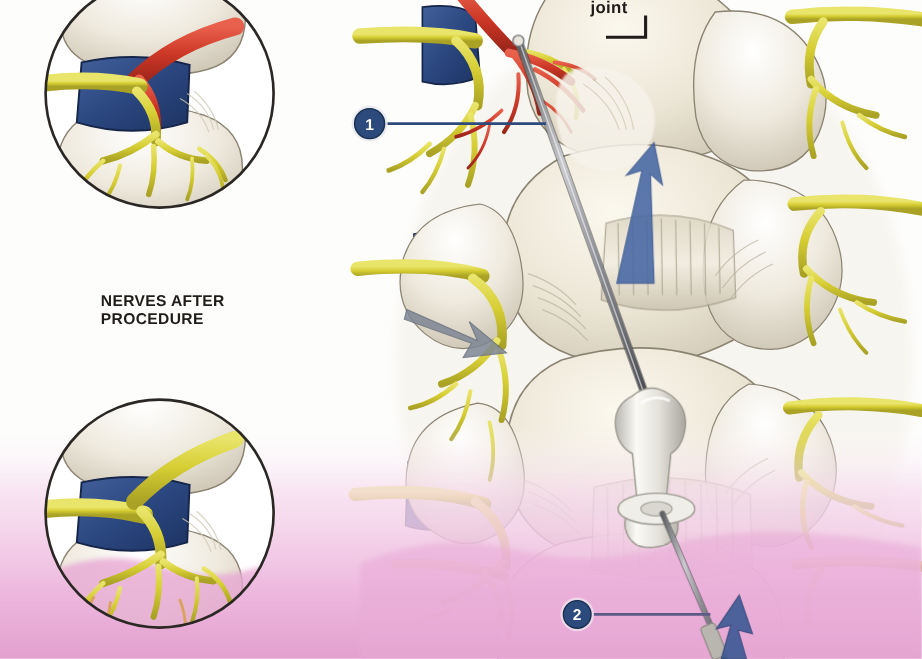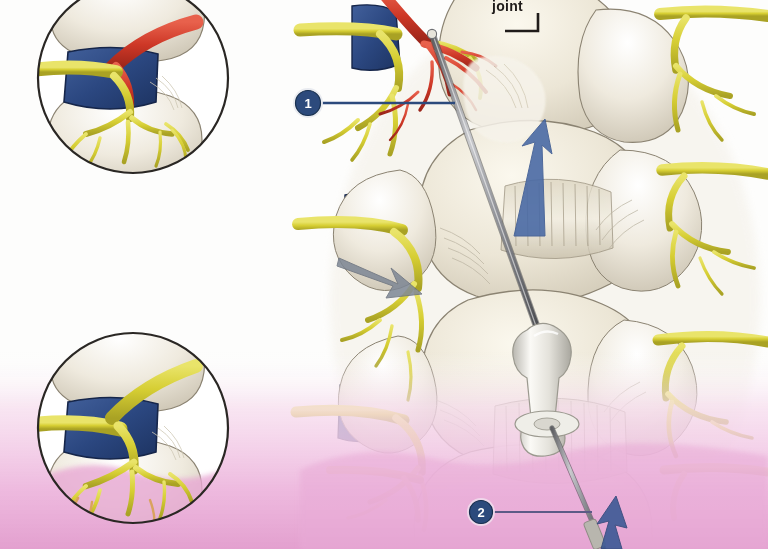--- a/index.html
+++ b/index.html
@@ -392,16 +392,18 @@
           <line x1="494" y1="512" x2="592" y2="512" stroke="#5c5a86" stroke-width="2.2"></line>
           <circle cx="481" cy="512" r="14" fill="#f0dcec" opacity=".9"></circle>
           <circle cx="481" cy="512" r="11.5" fill="#2c4a7c" stroke="#18304f" stroke-width="1.2"></circle>
           <text class="marker-num" x="481" y="512.5">2</text>
         </g>
       </g>
 
     </g>
   </svg>
 
+  <div class="lbl" id="nerves-after-label">NERVES AFTER
+PROCEDURE</div>
 
   <div class="lbl" id="joint-label">joint</div>
 
 </div>
 
 </body></html>

